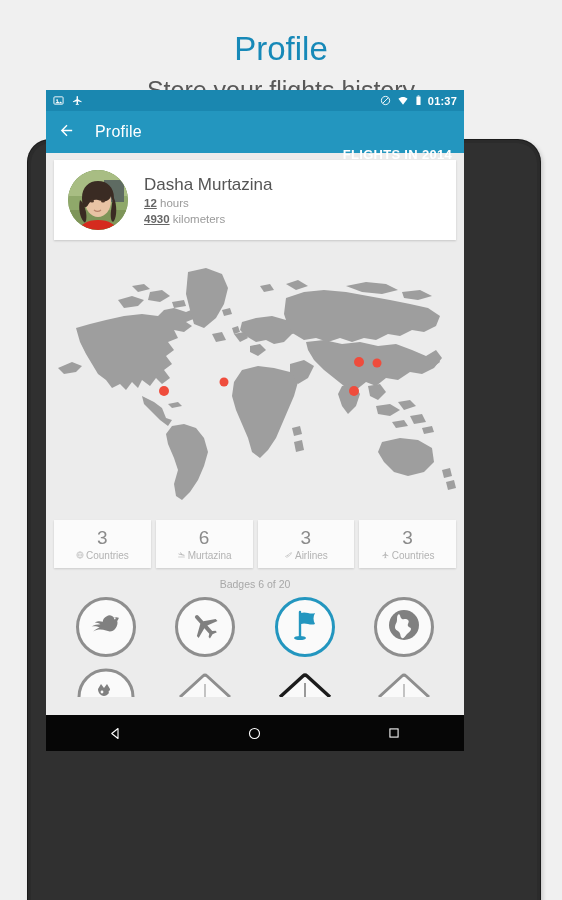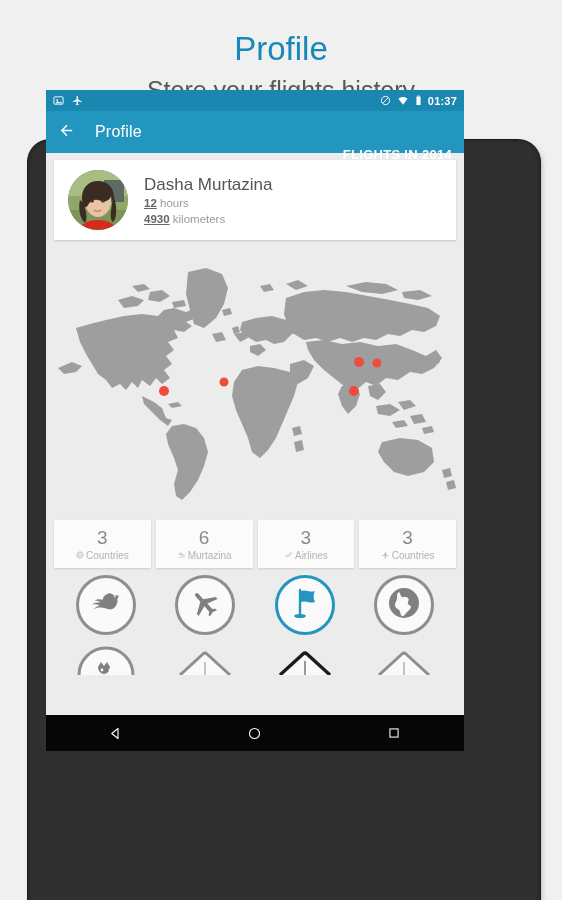--- a/index.html
+++ b/index.html
@@ -466,20 +466,21 @@
         <span>
           <svg width="9" height="8" viewBox="0 0 24 24">
               <path d="M21 16v-2l-8-5V3.5a1.5 1.5 0 0 0-3 0V9l-8 5v2l8-2.5V19l-2 1.5V22l3.5-1 3.5 1v-1.5L13 19v-5.5z" fill="#b8b8b8"></path>
             </svg>
         </span>
         <span>Countries</span>
       </div>
     </div>
   </div>
 
+  <div class="badges-title">Badges 6 of 20</div>
 
   <div class="badges-row">
     <div class="badge">
       <span>
         <svg width="32" height="26" viewBox="0 0 40 32">
             <path d="M36 7c-2-1-4-1-6 0-2-3-6-4-9-2-3 1-5 4-5 7-3-1-7-1-10 1 3 0 5 1 7 2-4 0-8 1-11 3 4-1 7 0 10 1-3 1-6 3-8 5 5-3 11-3 16-1 5 2 9 1 12-3 2-3 3-6 2-9 1-1 2-3 2-4z" fill="#808080"></path>
             <circle cx="31" cy="8" r="1" fill="#fafafa"></circle>
           </svg>
       </span>
     </div>

